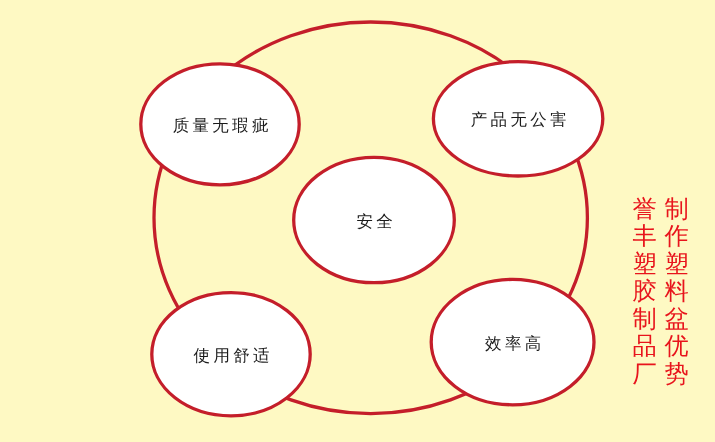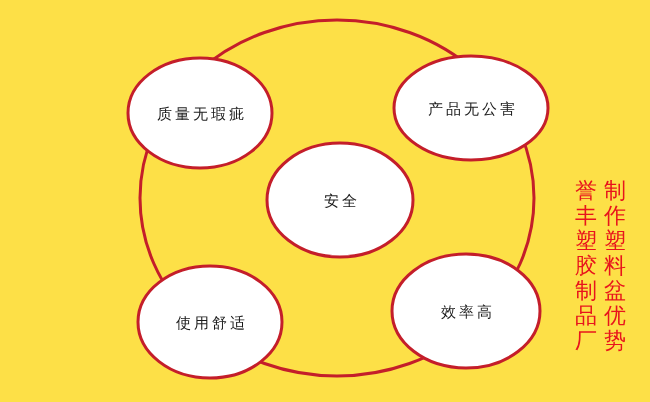--- a/index.html
+++ b/index.html
@@ -4,21 +4,21 @@
   <style>
     html, body {
       margin: 0;
       padding: 0;
       background: #ffffff;
     }
     #canvas {
       position: relative;
       width: 650px;
       height: 402px;
-      background: #fde047;
+      background: #fef9c3;
       overflow: hidden;
     }
     #diagram-svg {
       position: absolute;
       left: 0;
       top: 0;
     }
     .node-label {
       font-family: "DejaVu Serif", "Liberation Serif", serif;
       font-size: 15px;

